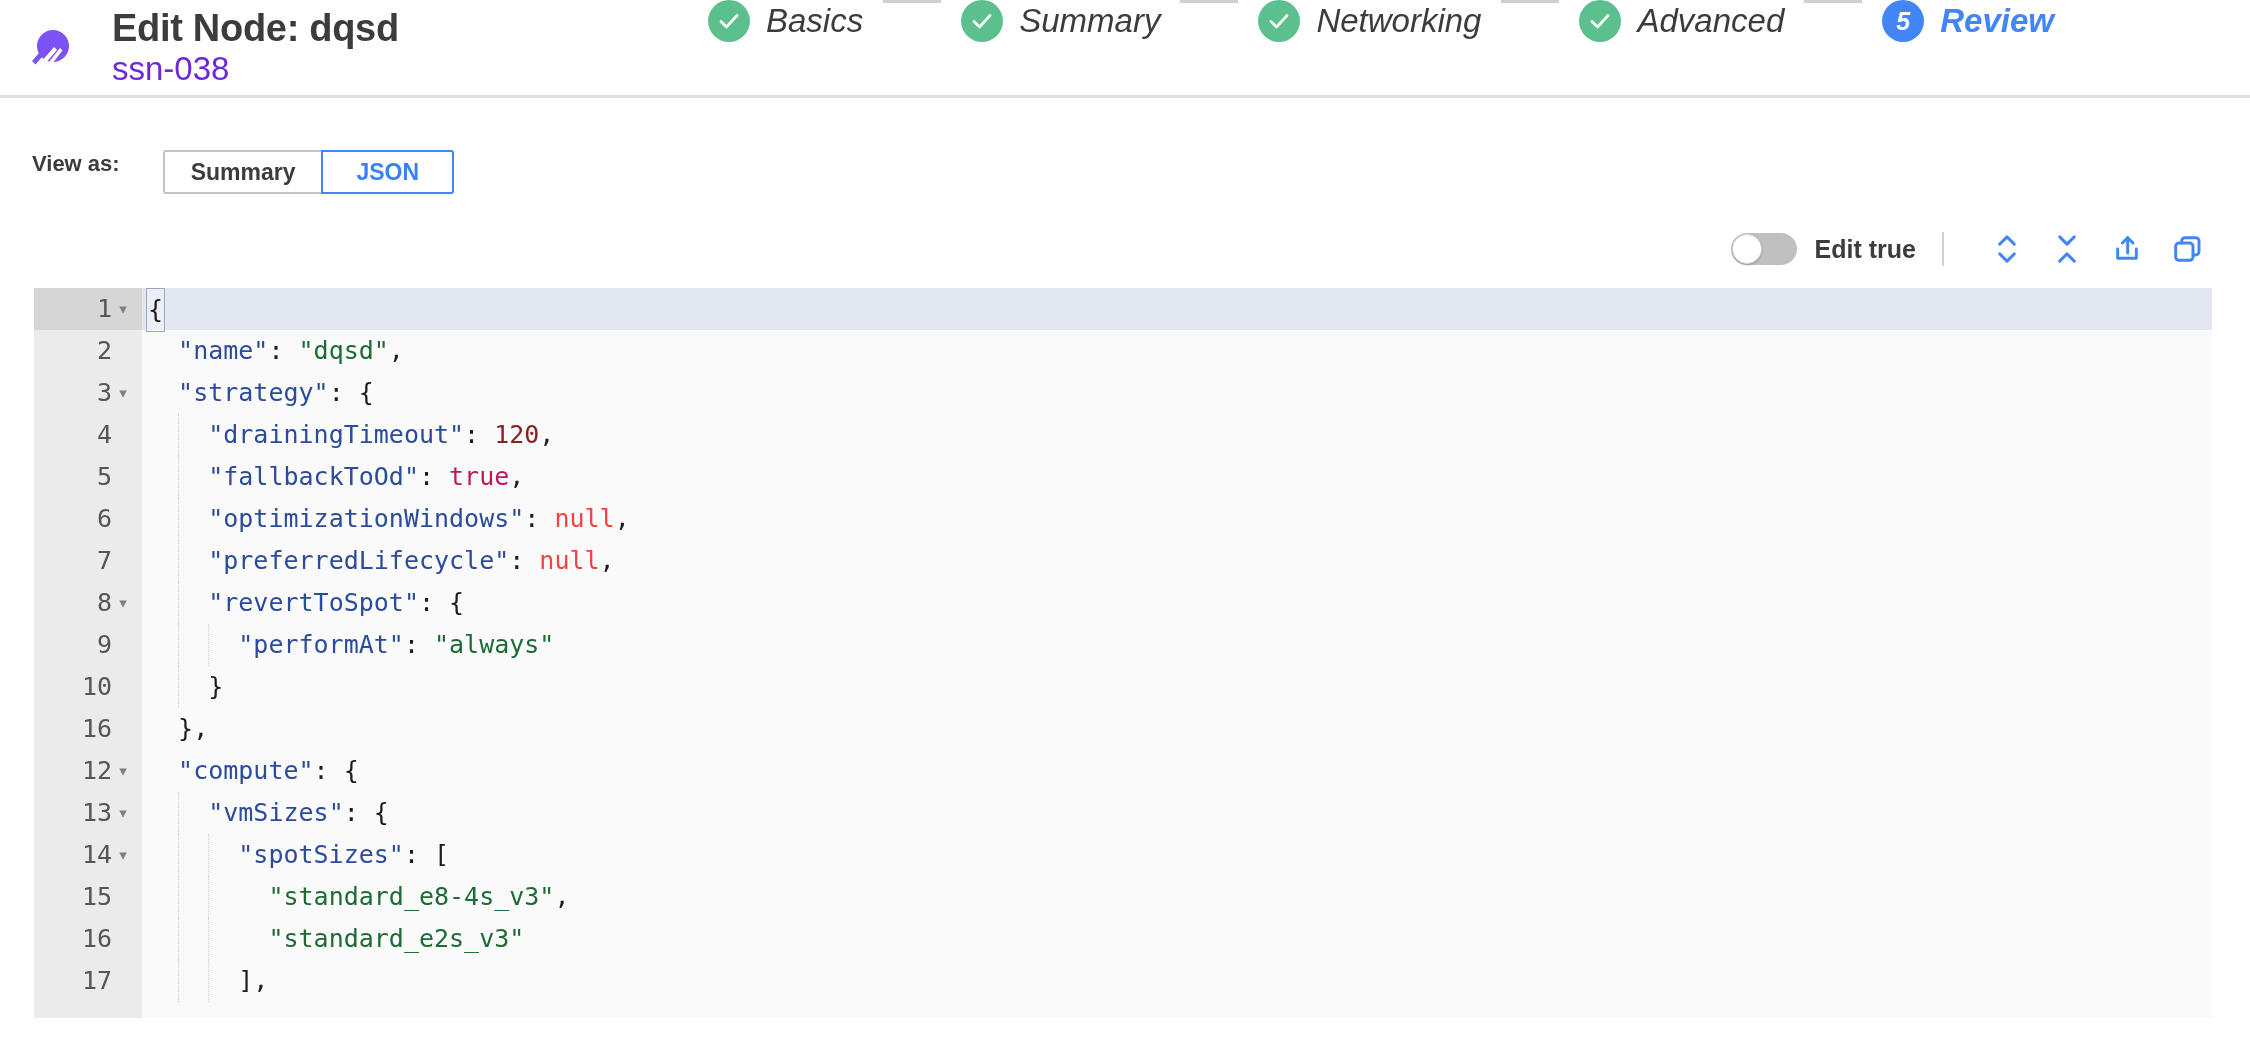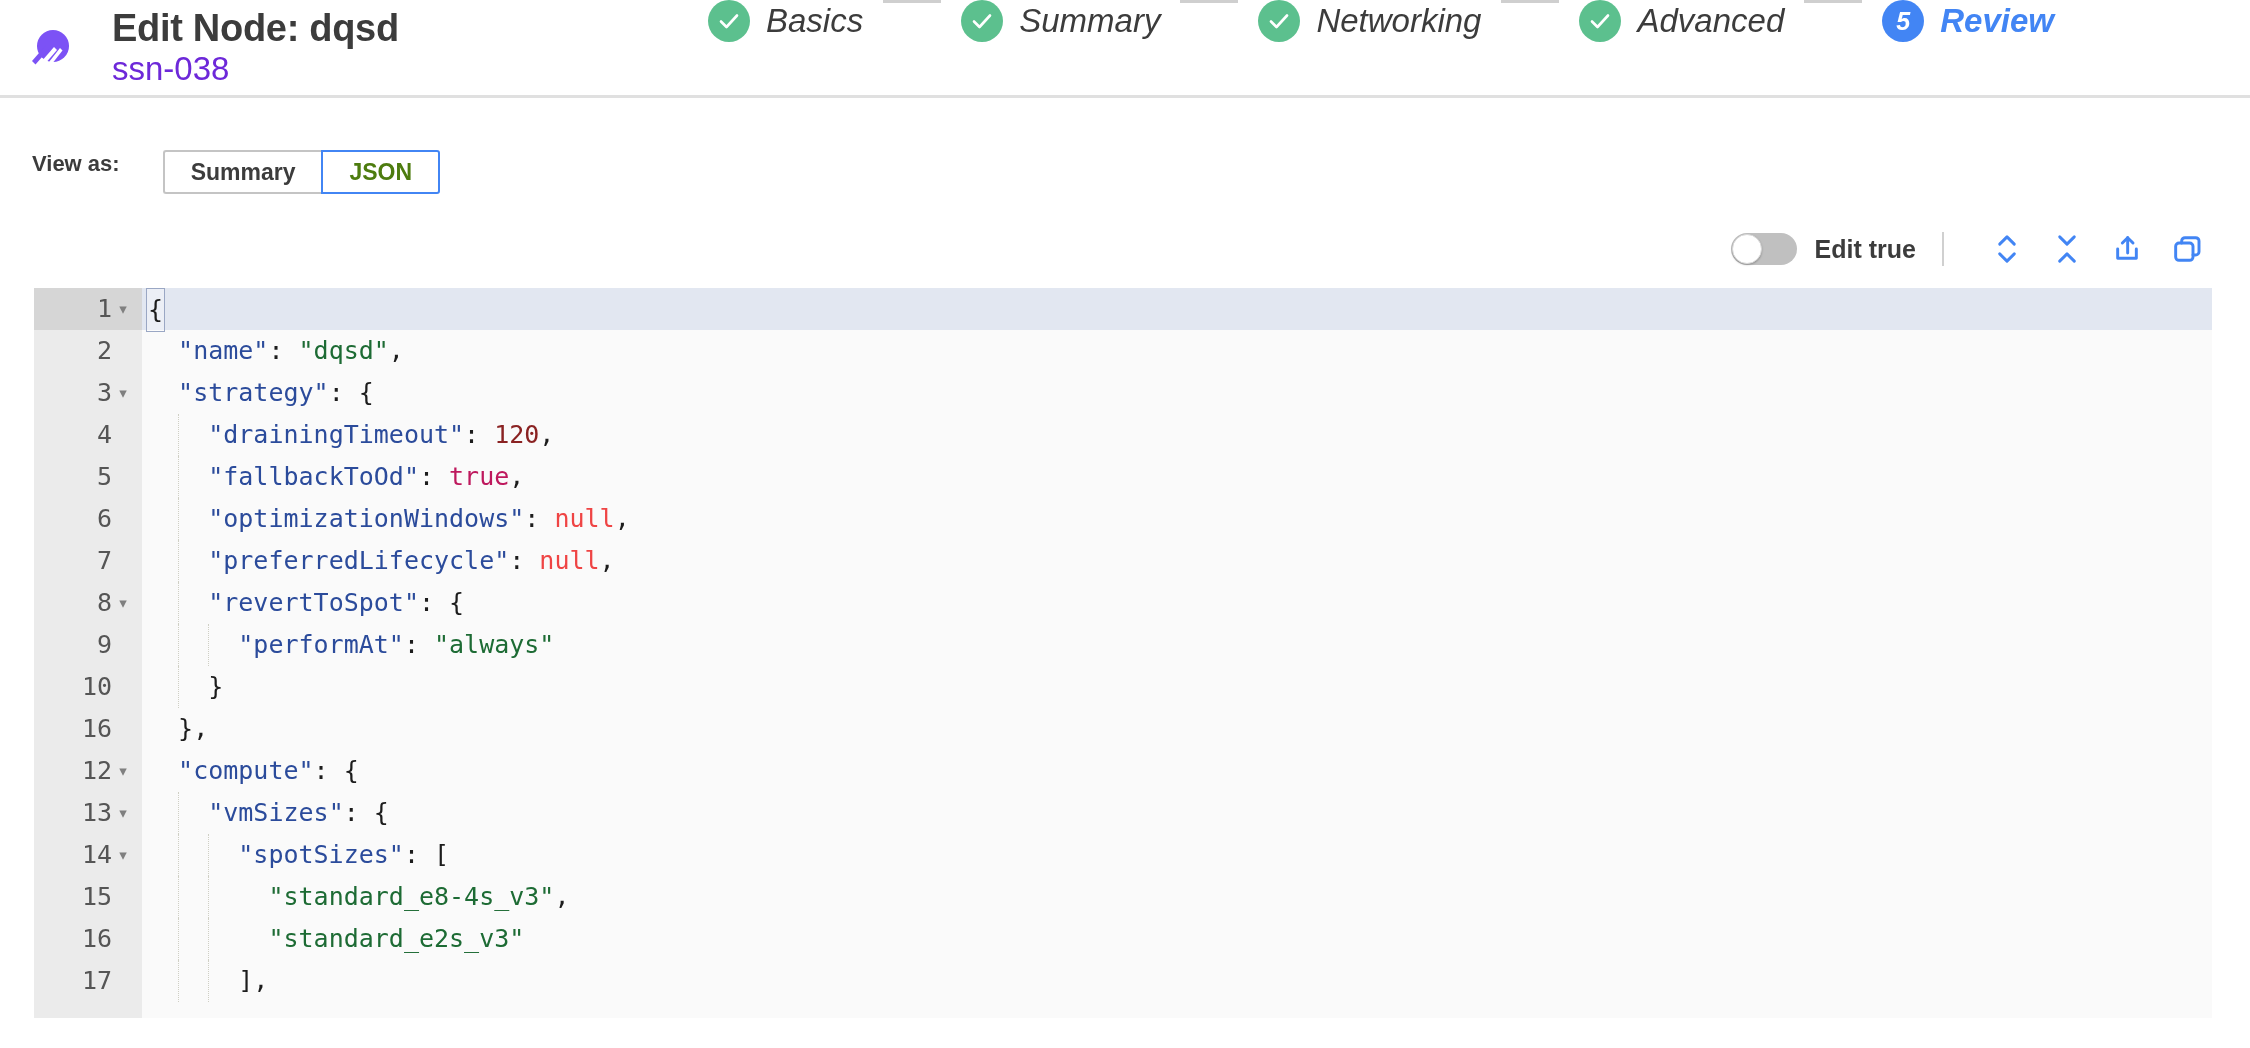--- a/index.html
+++ b/index.html
@@ -116,22 +116,22 @@
   }
   .seg-btn.inactive {
     border: 2px solid #c4c4c4;
     border-right: none;
     color: #3c3c3c;
     padding: 0 26px;
     border-radius: 3px 0 0 3px;
   }
   .seg-btn.active {
     border: 2px solid #4285f4;
-    color: #4d7c0f;
-    padding: 0 26px;
+    color: #3b82f6;
+    padding: 0 33px;
     border-radius: 0 3px 3px 0;
   }
 
   
   .editor-toolbar {
     display: flex;
     align-items: center;
     justify-content: flex-end;
     padding-right: 40px;
     margin-top: 48px;

